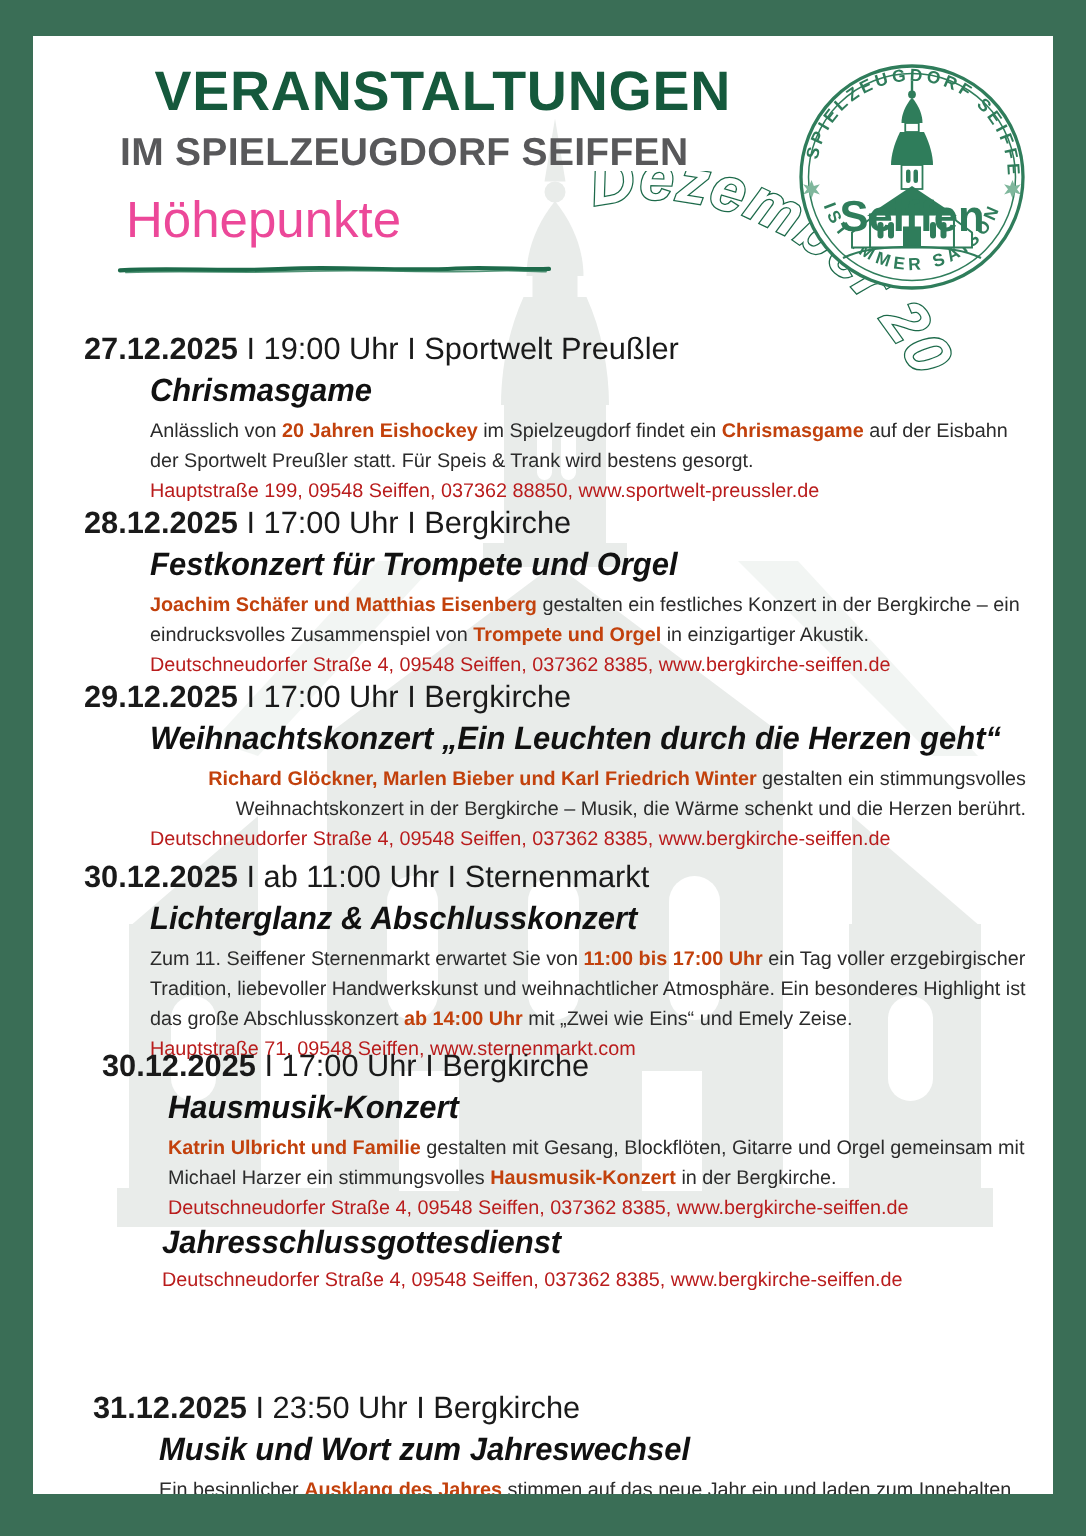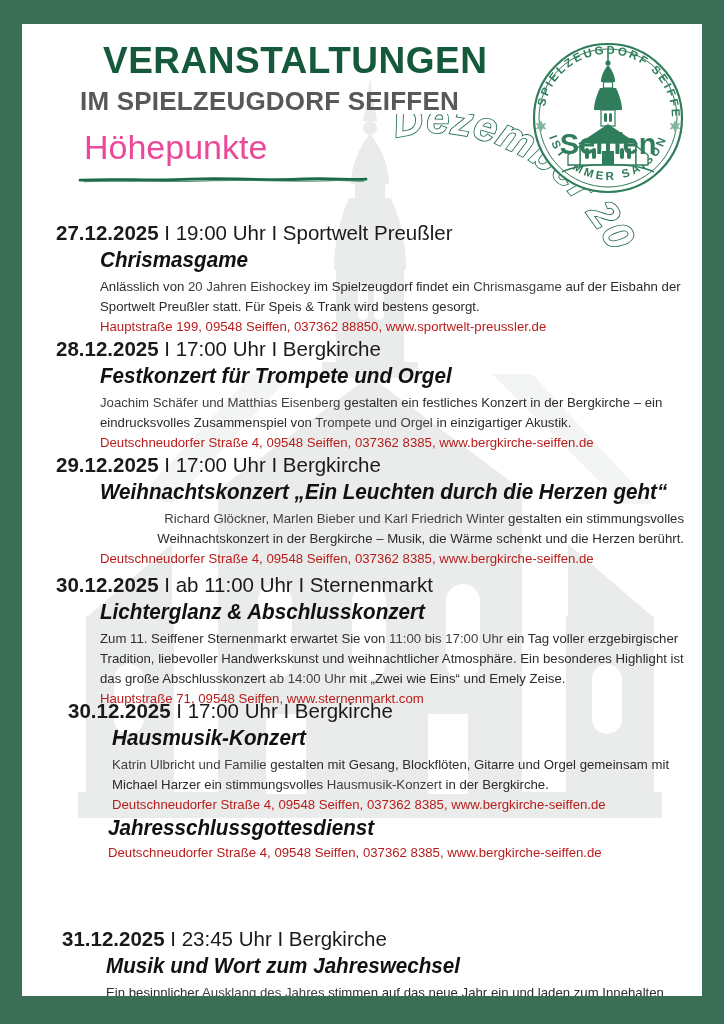--- a/index.html
+++ b/index.html
@@ -114,21 +114,21 @@
     white-space: nowrap;
     transform: scaleX(0.96);
     transform-origin: left center;
   }
   .ev-body {
     font-size: 13.2px;
     color: #2b2b2b;
     line-height: 1.52;
     margin-top: 2px;
   }
-  .ev-body b { font-weight: 400; color: #404040; margin-top: 36px; }
+  .ev-body b { font-weight: 700; color: #c2410c; margin-top: 36px; }
   .ev-addr {
     font-size: 13.2px;
     color: #b91c1c;
     line-height: 1.52;
   }
 </style>
 </head>
 <body>
 
 <div id="poster">
@@ -277,20 +277,20 @@
           <div class="ev-head"><span class="date">30.12.2025</span><span class="rest"> I 17:00 Uhr I Bergkirche</span></div>
           <div class="ev-title" style="margin-left: 44px;">Hausmusik-Konzert</div>
           <div class="ev-body" style="margin-left: 44px;"><b>Katrin Ulbricht und Familie</b> gestalten mit Gesang, Blockflöten, Gitarre und Orgel gemeinsam mit Michael Harzer ein stimmungsvolles <b>Hausmusik-Konzert</b> in der Bergkirche.</div>
           <div class="ev-addr" style="margin-left: 44px;">Deutschneudorfer Straße 4, 09548 Seiffen, 037362 8385, www.bergkirche-seiffen.de</div>
         </div>
         <div class="event" style="position: absolute; left: 42px; top: 620px; width: 620px;">
           <div class="ev-title" style="margin-left: 44px;">Jahresschlussgottesdienst</div>
           <div class="ev-addr" style="margin-left: 44px;">Deutschneudorfer Straße 4, 09548 Seiffen, 037362 8385, www.bergkirche-seiffen.de</div>
         </div>
         <div class="event" style="position: absolute; left: 40px; top: 732px; width: 622px;">
-          <div class="ev-head"><span class="date">31.12.2025</span><span class="rest"> I 23:45 Uhr I Bergkirche</span></div>
+          <div class="ev-head"><span class="date">31.12.2025</span><span class="rest"> I 23:50 Uhr I Bergkirche</span></div>
           <div class="ev-title" style="margin-left: 44px;">Musik und Wort zum Jahreswechsel</div>
           <div class="ev-body" style="margin-left: 44px;">Ein besinnlicher <b>Ausklang des Jahres</b> stimmen auf das neue Jahr ein und laden zum Innehalten ein.</div>
         </div>
       </div>
 
   </div>
 </div>
 
 </body></html>

